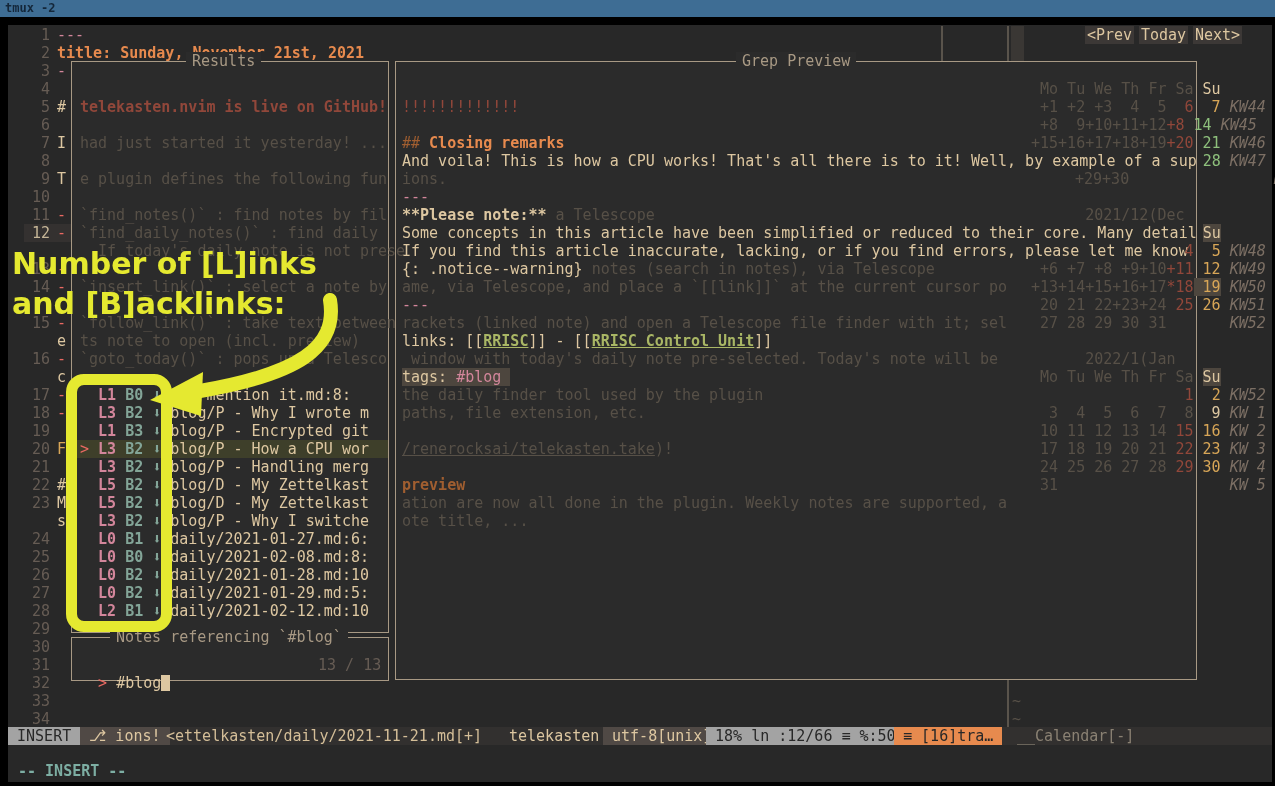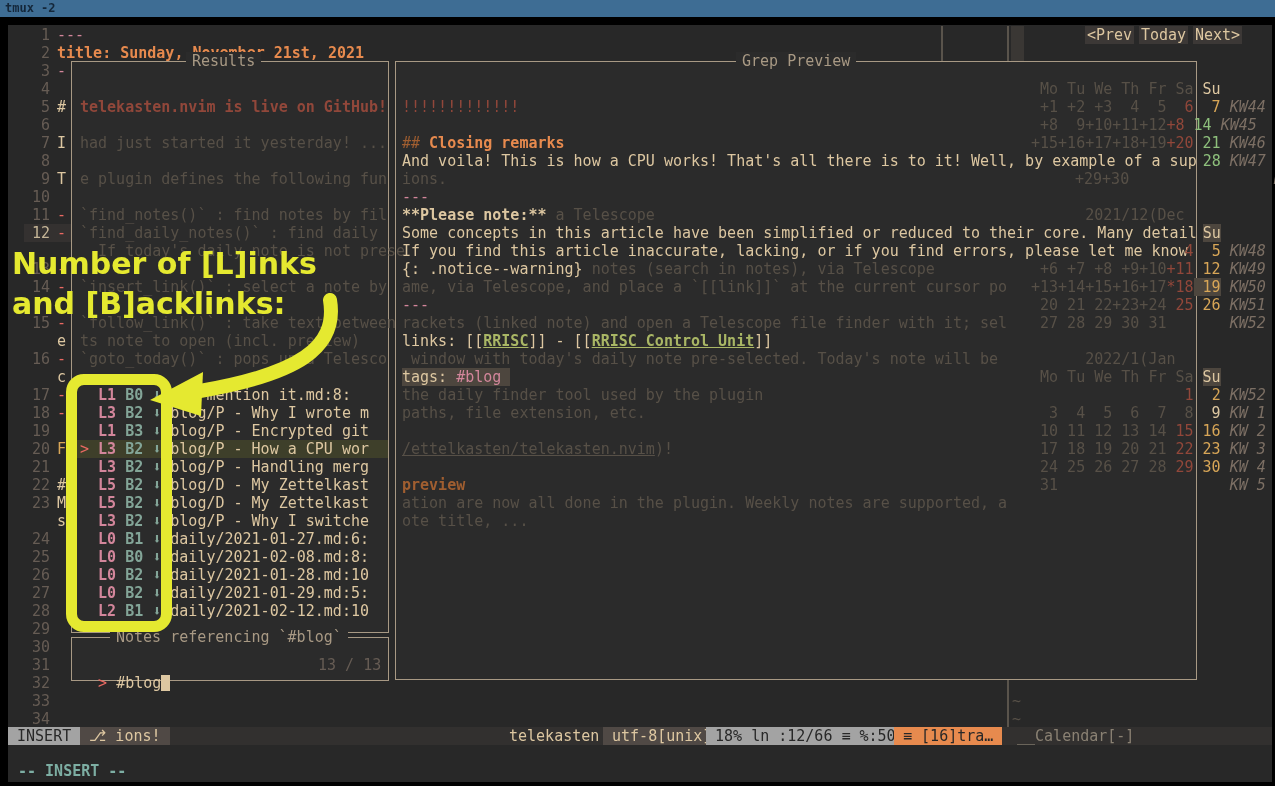--- a/index.html
+++ b/index.html
@@ -163,21 +163,21 @@
     <div class="tl" style="left: 402px; top: 242px;"><span class="fg">If you find this article inaccurate, lacking, or if you find errors, please let me know</span></div>
     <div class="tl" style="left: 402px; top: 260px;"><span class="fg">{: .notice--warning}</span><span class="dim"> notes (search in notes), via Telescope</span></div>
     <div class="tl" style="left: 402px; top: 278px;"><span class="dim">ame, via Telescope, and place a `[[link]]` at the current cursor po</span></div>
     <div class="tl" style="left: 402px; top: 296px;"><span class="pk">---</span></div>
     <div class="tl" style="left: 402px; top: 314px;"><span class="dim">rackets (linked note) and open a Telescope file finder with it; sel</span></div>
     <div class="tl" style="left: 402px; top: 332px;"><span class="fg">links: [[</span><span class="gn b u">RRISC</span><span class="fg">]] - [[</span><span class="gn b u">RRISC Control Unit</span><span class="fg">]]</span></div>
     <div class="tl" style="left: 402px; top: 350px;"><span class="dim"> window with today's daily note pre-selected. Today's note will be</span></div>
     <div class="tl" style="left: 402px; top: 368px;"><span class="fg hl">tags: </span><span class="pk hl">#blog</span><span class="fg hl"> </span></div>
     <div class="tl" style="left: 402px; top: 386px;"><span class="dim">the daily finder tool used by the plugin</span></div>
     <div class="tl" style="left: 402px; top: 404px;"><span class="dim">paths, file extension, etc.</span></div>
-    <div class="tl" style="left: 402px; top: 440px;"><span class="dim u">/ettelkasten/telekasten.nvim</span><span class="dim">)!</span></div>
+    <div class="tl" style="left: 402px; top: 440px;"><span class="dim u">/renerocksai/telekasten.take</span><span class="dim">)!</span></div>
     <div class="tl" style="left: 402px; top: 476px;"><span class="do b">preview</span></div>
     <div class="tl" style="left: 402px; top: 494px;"><span class="dim">ation are now all done in the plugin. Weekly notes are supported, a</span></div>
     <div class="tl" style="left: 402px; top: 512px;"><span class="dim">ote title, ...</span></div>
     <div class="tl" style="left: 1031px; top: 80px;"><span class="dim"> Mo Tu We Th Fr Sa </span><span class="fg">Su</span></div>
     <div class="tl" style="left: 1031px; top: 98px;"><span class="dim"> +1 +2 +3  4  5</span><span class="dr">  6</span><span class="yl">  7</span><span class="kw"> KW44</span></div>
     <div class="tl" style="left: 1031px; top: 116px;"><span class="dim"> +8  9+10+11+12</span><span class="dr">+8</span><span class="te"> 14</span><span class="kw"> KW45</span></div>
     <div class="tl" style="left: 1031px; top: 134px;"><span class="dim">+15+16+17+18+19</span><span class="dr">+20</span><span class="te"> 21</span><span class="kw"> KW46</span></div>
     <div class="tl" style="left: 1193.61px; top: 152px;"><span class="te"> 28</span><span class="kw"> KW47</span></div>
     <div class="tl" style="left: 1075px; top: 170px;"><span class="dim">+29+30</span><span class="dim">               </span><span class="kw"> KW48</span></div>
     <div class="tl" style="left: 1085.2px; top: 206px;"><span class="dim">2021/12(Dec</span></div>
@@ -195,20 +195,21 @@
     <div class="tl" style="left: 1031px; top: 440px;"><span class="dim"> 17 18 19 20 21</span><span class="dr"> 22</span><span class="yl"> 23</span><span class="kw"> KW 3</span></div>
     <div class="tl" style="left: 1031px; top: 458px;"><span class="dim"> 24 25 26 27 28</span><span class="dr"> 29</span><span class="yl"> 30</span><span class="kw"> KW 4</span></div>
     <div class="tl" style="left: 1031px; top: 476px;"><span class="dim"> 31</span><span class="dim">                  </span><span class="kw"> KW 5</span></div>
     <div class="tl" style="left: 1012px; top: 692px;"><span class="dim">~</span></div>
     <div class="tl" style="left: 1012px; top: 710px;"><span class="dim">~</span></div>
   </div>
 
 <div id="statusbar">
     <span class="sm" style="left: 0px;"> INSERT </span>
     <span class="sb" style="left: 72px;"> ⎇ ions! </span>
+    <span class="sf" style="left: 158px;">&lt;ettelkasten/daily/2021-11-21.md[+]</span>
     <span class="sp" style="left: 501px;">telekasten</span>
     <span class="sb" style="left: 595px;"> utf-8[unix] </span>
     <span class="sm" style="left: 698px;"> 18% ln :12/66 ≡ %:50 </span>
     <span class="st" style="left: 886px;"> ≡ [16]tra… </span>
     <span class="sc" style="left: 1009px;">__Calendar[-]</span>
   </div>
 
 <div id="msgline">-- INSERT --</div>
 
 <div class="anno" style="left:12px;top:246px">Number of [L]inks</div>

